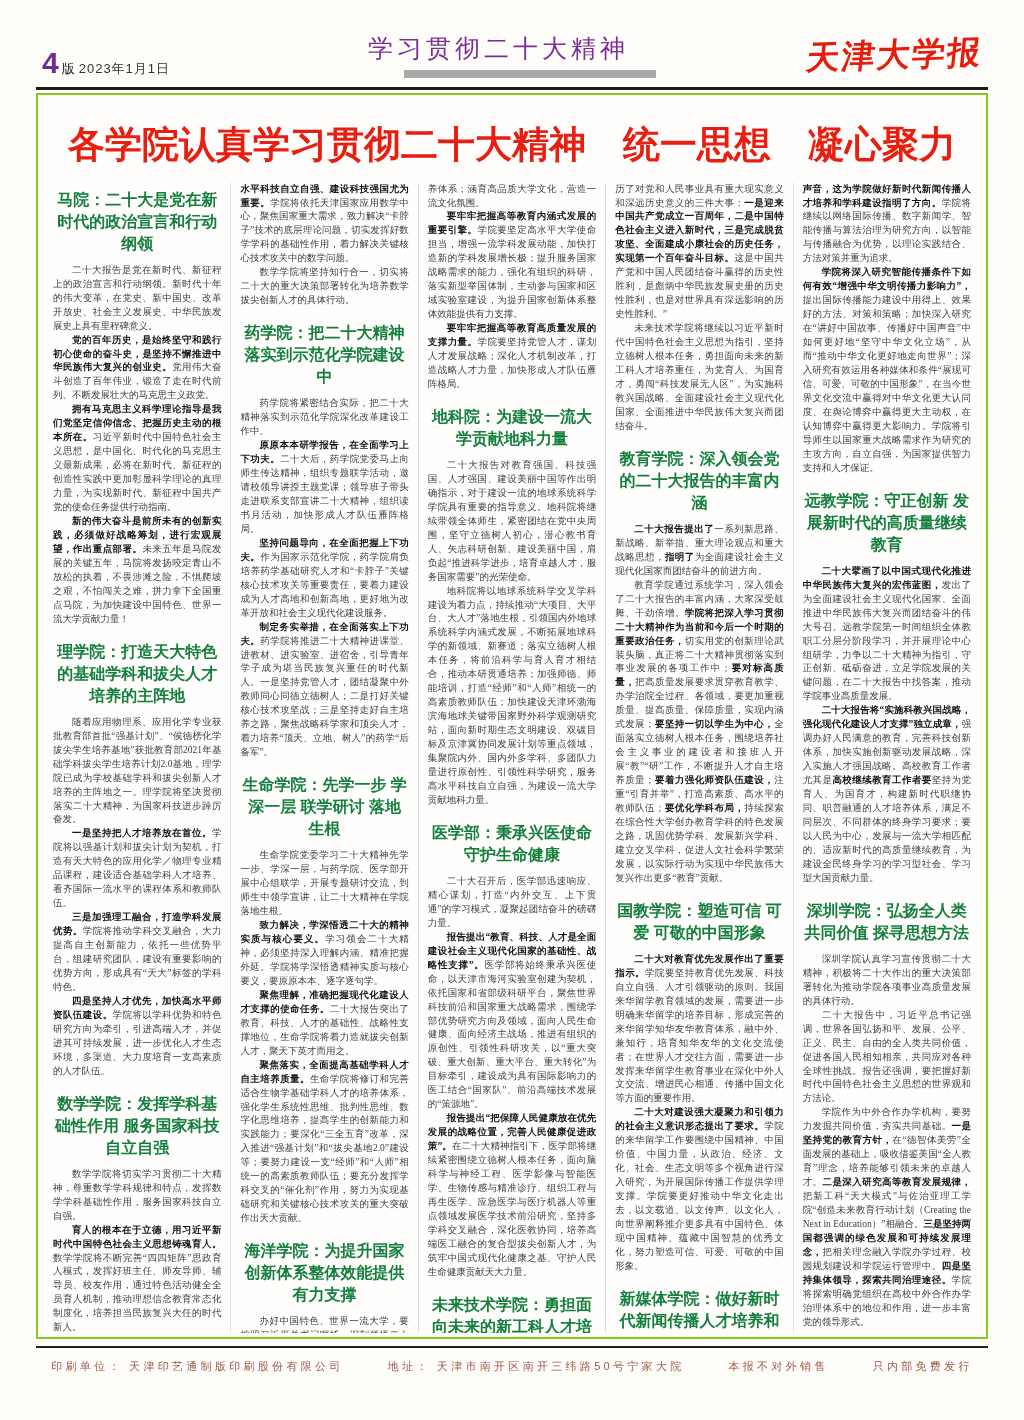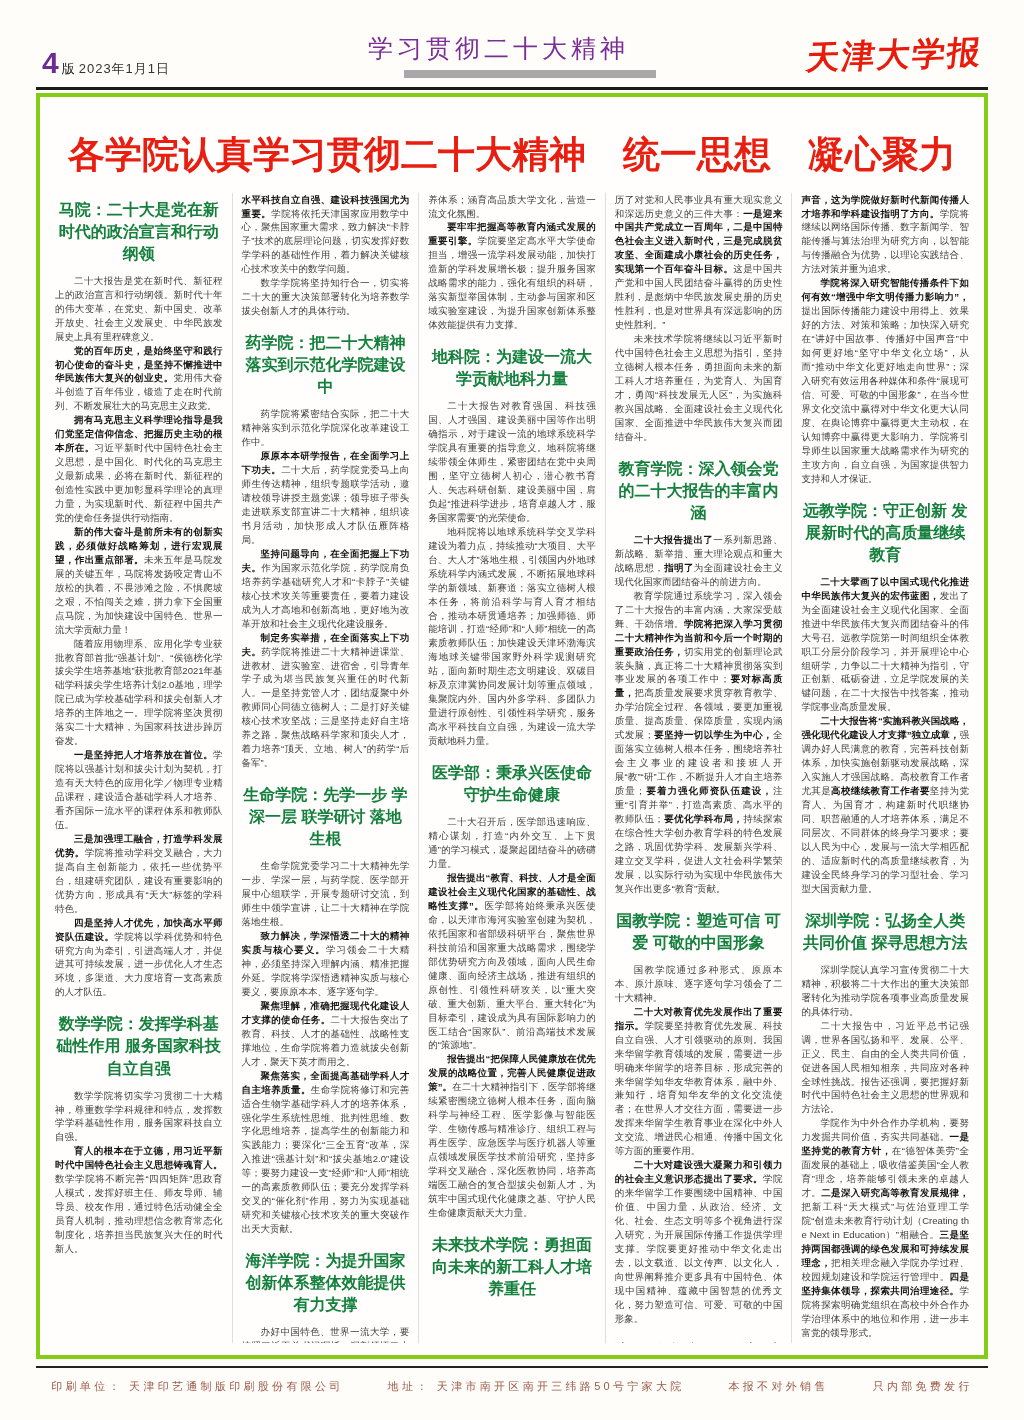--- a/index.html
+++ b/index.html
@@ -17,38 +17,38 @@
   .hdr-center{text-align:center;transform:translateX(10px);}
   .section-title{font-size:25px;font-weight:normal;color:#7b2f96;letter-spacing:4px;}
   .section-bar{height:8px;background:#a8a8a8;width:252px;margin:5px 0 0 62px;}
   .masthead{
     font-size:33px;font-weight:bold;color:#e81c0c;
     font-family:"Liberation Serif",serif;
     transform:skewX(-8deg) rotate(-2deg);letter-spacing:2px;white-space:nowrap;
   }
   .header-rule{height:3px;background:#1c1c1c;}
   
-  .frame{border:4px solid #84cc16;margin-top:3px;padding:12px 13px;background:#fffefc;}
+  .frame{border:2px solid #84cc16;margin-top:3px;padding:4px 13px;background:#fffefc;}
   .headline{
     margin:25px 0 16px;text-align:center;
     font-size:37px;font-weight:900;color:#e81f10;letter-spacing:0;line-height:1.15;
   }
   
   .columns{display:flex;height:1150px;overflow:hidden;}
   .column{flex:1 1 0;min-width:0;overflow:hidden;padding:0 9px;border-right:1px solid #dedede;}
   .column:first-child{padding-left:2px;}
   .column:last-child{border-right:none;padding-right:2px;}
   .art-title{
     color:#15803d;font-size:16px;line-height:1.38;font-weight:700;
     text-align:center;margin:14px 1px 9px;letter-spacing:0;
   }
   .column .art-title:first-child{margin-top:6px;}
   .body-p{
     font-size:9.5px;line-height:1.47;color:#3c3c3c;
-    text-align:justify;margin:0;text-indent:2em;word-break:break-all;
+    text-align:justify;margin:0;text-indent:2em;word-break:break-all;font-family:Liberation Serif, serif;
   }
   .body-p.no-indent{text-indent:0;}
   .lead{font-weight:bold;color:#151515;}
   
   .footer-rule{height:2px;background:#222;margin-top:7px;}
   .pfooter{
     display:flex;justify-content:center;gap:36px;padding:11px 0 0;
     font-size:11px;color:#9c5b49;letter-spacing:.3em;white-space:nowrap;
   }
 </style>
@@ -74,20 +74,21 @@
 
   <div class="frame">
     <h1 class="headline">各学院认真学习贯彻二十大精神　统一思想　凝心聚力</h1>
     <div class="columns">
         <div class="column">
           <h3 class="art-title">马院：二十大是党在新时代的政治宣言和行动纲领</h3>
           <p class="body-p"><span>二十大报告是党在新时代、新征程上的政治宣言和行动纲领。新时代十年的伟大变革，在党史、新中国史、改革开放史、社会主义发展史、中华民族发展史上具有里程碑意义。</span></p>
           <p class="body-p"><span class="lead">党的百年历史，是始终坚守和践行初心使命的奋斗史，是坚持不懈推进中华民族伟大复兴的创业史。</span><span>党用伟大奋斗创造了百年伟业，锻造了走在时代前列、不断发展壮大的马克思主义政党。</span></p>
           <p class="body-p"><span class="lead">拥有马克思主义科学理论指导是我们党坚定信仰信念、把握历史主动的根本所在。</span><span>习近平新时代中国特色社会主义思想，是中国化、时代化的马克思主义最新成果，必将在新时代、新征程的创造性实践中更加彰显科学理论的真理力量，为实现新时代、新征程中国共产党的使命任务提供行动指南。</span></p>
           <p class="body-p"><span class="lead">新的伟大奋斗是前所未有的创新实践，必须做好战略筹划，进行宏观展望，作出重点部署。</span><span>未来五年是马院发展的关键五年，马院将发扬咬定青山不放松的执着，不畏涉滩之险，不惧爬坡之艰，不怕闯关之难，拼力拿下全国重点马院，为加快建设中国特色、世界一流大学贡献力量！</span></p>
+          <h3 class="art-title">理学院：打造天大特色的基础学科和拔尖人才培养的主阵地</h3>
           <p class="body-p"><span>随着应用物理系、应用化学专业获批教育部首批“强基计划”、“侯德榜化学拔尖学生培养基地”获批教育部2021年基础学科拔尖学生培养计划2.0基地，理学院已成为学校基础学科和拔尖创新人才培养的主阵地之一。理学院将坚决贯彻落实二十大精神，为国家科技进步踔厉奋发。</span></p>
           <p class="body-p"><span class="lead">一是坚持把人才培养放在首位。</span><span>学院将以强基计划和拔尖计划为契机，打造有天大特色的应用化学／物理专业精品课程，建设适合基础学科人才培养、看齐国际一流水平的课程体系和教师队伍。</span></p>
           <p class="body-p"><span class="lead">三是加强理工融合，打造学科发展优势。</span><span>学院将推动学科交叉融合，大力提高自主创新能力，依托一些优势平台，组建研究团队，建设有重要影响的优势方向，形成具有“天大”标签的学科特色。</span></p>
           <p class="body-p"><span class="lead">四是坚持人才优先，加快高水平师资队伍建设。</span><span>学院将以学科优势和特色研究方向为牵引，引进高端人才，并促进其可持续发展，进一步优化人才生态环境，多渠道、大力度培育一支高素质的人才队伍。</span></p>
           <h3 class="art-title">数学学院：发挥学科基础性作用 服务国家科技自立自强</h3>
           <p class="body-p"><span>数学学院将切实学习贯彻二十大精神，尊重数学学科规律和特点，发挥数学学科基础性作用，服务国家科技自立自强。</span></p>
           <p class="body-p"><span class="lead">育人的根本在于立德，用习近平新时代中国特色社会主义思想铸魂育人。</span><span>数学学院将不断完善“四四矩阵”思政育人模式，发挥好班主任、师友导师、辅导员、校友作用，通过特色活动健全全员育人机制，推动理想信念教育常态化制度化，培养担当民族复兴大任的时代新人。</span></p>
         </div>
         <div class="column">
           <p class="body-p no-indent"><span class="lead">水平科技自立自强、建设科技强国尤为重要。</span><span>学院将依托天津国家应用数学中心，聚焦国家重大需求，致力解决“卡脖子”技术的底层理论问题，切实发挥好数学学科的基础性作用，着力解决关键核心技术攻关中的数学问题。</span></p>
@@ -101,37 +102,37 @@
           <p class="body-p"><span>生命学院党委学习二十大精神先学一步、学深一层，与药学院、医学部开展中心组联学，开展专题研讨交流，到师生中领学宣讲，让二十大精神在学院落地生根。</span></p>
           <p class="body-p"><span class="lead">致力解决，学深悟透二十大的精神实质与核心要义。</span><span>学习领会二十大精神，必须坚持深入理解内涵、精准把握外延。学院将学深悟透精神实质与核心要义，要原原本本、逐字逐句学。</span></p>
           <p class="body-p"><span class="lead">聚焦理解，准确把握现代化建设人才支撑的使命任务。</span><span>二十大报告突出了教育、科技、人才的基础性、战略性支撑地位，生命学院将着力造就拔尖创新人才，聚天下英才而用之。</span></p>
           <p class="body-p"><span class="lead">聚焦落实，全面提高基础学科人才自主培养质量。</span><span>生命学院将修订和完善适合生物学基础学科人才的培养体系，强化学生系统性思维、批判性思维、数字化思维培养，提高学生的创新能力和实践能力；要深化“三全五育”改革，深入推进“强基计划”和“拔尖基地2.0”建设等；要努力建设一支“经师”和“人师”相统一的高素质教师队伍；要充分发挥学科交叉的“催化剂”作用，努力为实现基础研究和关键核心技术攻关的重大突破作出天大贡献。</span></p>
           <h3 class="art-title">海洋学院：为提升国家创新体系整体效能提供有力支撑</h3>
           <p class="body-p"><span>办好中国特色、世界一流大学，要按照习近平总书记嘱托，深刻领悟二十大关于党和国家事业发展大政方针和战略部署的历史逻辑、理论逻辑、实践逻辑，在全面学习、全面把握、全面落实二十大精神上下足功夫，奋力走出建设中国特色、世界一流大学的新路。</span></p>
         </div>
         <div class="column">
           <p class="body-p no-indent"><span>养体系；涵育高品质大学文化，营造一流文化氛围。</span></p>
           <p class="body-p"><span class="lead">要牢牢把握高等教育内涵式发展的重要引擎。</span><span>学院要坚定高水平大学使命担当，增强一流学科发展动能，加快打造新的学科发展增长极；提升服务国家战略需求的能力，强化有组织的科研，落实新型举国体制，主动参与国家和区域实验室建设，为提升国家创新体系整体效能提供有力支撑。</span></p>
+          <p class="body-p"><span class="lead">要牢牢把握高等教育高质量发展的支撑力量。</span><span>学院要坚持党管人才，谋划人才发展战略；深化人才机制改革，打造战略人才力量，加快形成人才队伍雁阵格局。</span></p>
           <h3 class="art-title">地科院：为建设一流大学贡献地科力量</h3>
           <p class="body-p"><span>二十大报告对教育强国、科技强国、人才强国、建设美丽中国等作出明确指示，对于建设一流的地球系统科学学院具有重要的指导意义。地科院将继续带领全体师生，紧密团结在党中央周围，坚守立德树人初心，潜心教书育人、矢志科研创新、建设美丽中国，肩负起“推进科学进步，培育卓越人才，服务国家需要”的光荣使命。</span></p>
           <p class="body-p"><span>地科院将以地球系统科学交叉学科建设为着力点，持续推动“大项目、大平台、大人才”落地生根，引领国内外地球系统科学内涵式发展，不断拓展地球科学的新领域、新赛道；落实立德树人根本任务，将前沿科学与育人育才相结合，推动本研贯通培养；加强师德、师能培训，打造“经师”和“人师”相统一的高素质教师队伍；加快建设天津环渤海滨海地球关键带国家野外科学观测研究站，面向新时期生态文明建设、双碳目标及京津冀协同发展计划等重点领域，集聚院内外、国内外多学科、多团队力量进行原创性、引领性科学研究，服务高水平科技自立自强，为建设一流大学贡献地科力量。</span></p>
           <h3 class="art-title">医学部：秉承兴医使命 守护生命健康</h3>
           <p class="body-p"><span>二十大召开后，医学部迅速响应、精心谋划，打造“内外交互、上下贯通”的学习模式，凝聚起团结奋斗的磅礴力量。</span></p>
           <p class="body-p"><span class="lead">报告提出“教育、科技、人才是全面建设社会主义现代化国家的基础性、战略性支撑”。</span><span>医学部将始终秉承兴医使命，以天津市海河实验室创建为契机，依托国家和省部级科研平台，聚焦世界科技前沿和国家重大战略需求，围绕学部优势研究方向及领域，面向人民生命健康、面向经济主战场，推进有组织的原创性、引领性科研攻关，以“重大突破、重大创新、重大平台、重大转化”为目标牵引，建设成为具有国际影响力的医工结合“国家队”、前沿高端技术发展的“策源地”。</span></p>
           <p class="body-p"><span class="lead">报告提出“把保障人民健康放在优先发展的战略位置，完善人民健康促进政策”。</span><span>在二十大精神指引下，医学部将继续紧密围绕立德树人根本任务，面向脑科学与神经工程、医学影像与智能医学、生物传感与精准诊疗、组织工程与再生医学、应急医学与医疗机器人等重点领域发展医学技术前沿研究，坚持多学科交叉融合，深化医教协同，培养高端医工融合的复合型拔尖创新人才，为筑牢中国式现代化健康之基、守护人民生命健康贡献天大力量。</span></p>
           <h3 class="art-title">未来技术学院：勇担面向未来的新工科人才培养重任</h3>
         </div>
         <div class="column">
           <p class="body-p no-indent"><span>历了对党和人民事业具有重大现实意义和深远历史意义的三件大事：</span><span class="lead">一是迎来中国共产党成立一百周年，二是中国特色社会主义进入新时代，三是完成脱贫攻坚、全面建成小康社会的历史任务，实现第一个百年奋斗目标。</span><span>这是中国共产党和中国人民团结奋斗赢得的历史性胜利，是彪炳中华民族发展史册的历史性胜利，也是对世界具有深远影响的历史性胜利。”</span></p>
           <p class="body-p"><span>未来技术学院将继续以习近平新时代中国特色社会主义思想为指引，坚持立德树人根本任务，勇担面向未来的新工科人才培养重任，为党育人、为国育才，勇闯“科技发展无人区”，为实施科教兴国战略、全面建设社会主义现代化国家、全面推进中华民族伟大复兴而团结奋斗。</span></p>
           <h3 class="art-title">教育学院：深入领会党的二十大报告的丰富内涵</h3>
           <p class="body-p"><span class="lead">二十大报告提出了</span><span>一系列新思路、新战略、新举措、重大理论观点和重大战略思想，</span><span class="lead">指明了</span><span>为全面建设社会主义现代化国家而团结奋斗的前进方向。</span></p>
           <p class="body-p"><span>教育学院通过系统学习，深入领会了二十大报告的丰富内涵，大家深受鼓舞、干劲倍增。</span><span class="lead">学院将把深入学习贯彻二十大精神作为当前和今后一个时期的重要政治任务，</span><span>切实用党的创新理论武装头脑，真正将二十大精神贯彻落实到事业发展的各项工作中；</span><span class="lead">要对标高质量，</span><span>把高质量发展要求贯穿教育教学、办学治院全过程、各领域，要更加重视质量、提高质量、保障质量，实现内涵式发展；</span><span class="lead">要坚持一切以学生为中心，</span><span>全面落实立德树人根本任务，围绕培养社会主义事业的建设者和接班人开展“教”“研”工作，不断提升人才自主培养质量；</span><span class="lead">要着力强化师资队伍建设，</span><span>注重“引育并举”，打造高素质、高水平的教师队伍；</span><span class="lead">要优化学科布局，</span><span>持续探索在综合性大学创办教育学科的特色发展之路，巩固优势学科、发展新兴学科、建立交叉学科，促进人文社会科学繁荣发展，以实际行动为实现中华民族伟大复兴作出更多“教育”贡献。</span></p>
           <h3 class="art-title">国教学院：塑造可信 可爱 可敬的中国形象</h3>
-          <p class="body-p"><span>国教学院通过多种形式、原原本本、原汁原味、逐字逐句学习领会了二十大精神。</span></p>
           <p class="body-p"><span class="lead">二十大对教育优先发展作出了重要指示。</span><span>学院要坚持教育优先发展、科技自立自强、人才引领驱动的原则。我国来华留学教育领域的发展，需要进一步明确来华留学的培养目标，形成完善的来华留学知华友华教育体系，融中外、兼知行，培育知华友华的文化交流使者；在世界人才交往方面，需要进一步发挥来华留学生教育事业在深化中外人文交流、增进民心相通、传播中国文化等方面的重要作用。</span></p>
           <p class="body-p"><span class="lead">二十大对建设强大凝聚力和引领力的社会主义意识形态提出了要求。</span><span>学院的来华留学工作要围绕中国精神、中国价值、中国力量，从政治、经济、文化、社会、生态文明等多个视角进行深入研究，为开展国际传播工作提供学理支撑。学院要更好推动中华文化走出去，以文载道、以文传声、以文化人，向世界阐释推介更多具有中国特色、体现中国精神、蕴藏中国智慧的优秀文化，努力塑造可信、可爱、可敬的中国形象。</span></p>
           <h3 class="art-title">新媒体学院：做好新时代新闻传播人才培养和学科建设</h3>
         </div>
         <div class="column">
           <p class="body-p no-indent"><span class="lead">声音，这为学院做好新时代新闻传播人才培养和学科建设指明了方向。</span><span>学院将继续以网络国际传播、数字新闻学、智能传播与算法治理为研究方向，以智能与传播融合为优势，以理论实践结合、方法对策并重为追求。</span></p>
           <p class="body-p"><span class="lead">学院将深入研究智能传播条件下如何有效“增强中华文明传播力影响力”，</span><span>提出国际传播能力建设中用得上、效果好的方法、对策和策略；加快深入研究在“讲好中国故事、传播好中国声音”中如何更好地“坚守中华文化立场”，从而“推动中华文化更好地走向世界”；深入研究有效运用各种媒体和条件“展现可信、可爱、可敬的中国形象”，在当今世界文化交流中赢得对中华文化更大认同度、在舆论博弈中赢得更大主动权，在认知博弈中赢得更大影响力。学院将引导师生以国家重大战略需求作为研究的主攻方向，自立自强，为国家提供智力支持和人才保证。</span></p>
           <h3 class="art-title">远教学院：守正创新 发展新时代的高质量继续教育</h3>
           <p class="body-p"><span class="lead">二十大擘画了以中国式现代化推进中华民族伟大复兴的宏伟蓝图，</span><span>发出了为全面建设社会主义现代化国家、全面推进中华民族伟大复兴而团结奋斗的伟大号召。远教学院第一时间组织全体教职工分层分阶段学习，并开展理论中心组研学，力争以二十大精神为指引，守正创新、砥砺奋进，立足学院发展的关键问题，在二十大报告中找答案，推动学院事业高质量发展。</span></p>
           <p class="body-p"><span class="lead">二十大报告将“实施科教兴国战略，强化现代化建设人才支撑”独立成章，</span><span>强调办好人民满意的教育，完善科技创新体系，加快实施创新驱动发展战略，深入实施人才强国战略。高校教育工作者尤其是</span><span class="lead">高校继续教育工作者要</span><span>坚持为党育人、为国育才，构建新时代职继协同、职普融通的人才培养体系，满足不同层次、不同群体的终身学习要求；要以人民为中心，发展与一流大学相匹配的、适应新时代的高质量继续教育，为建设全民终身学习的学习型社会、学习型大国贡献力量。</span></p>

